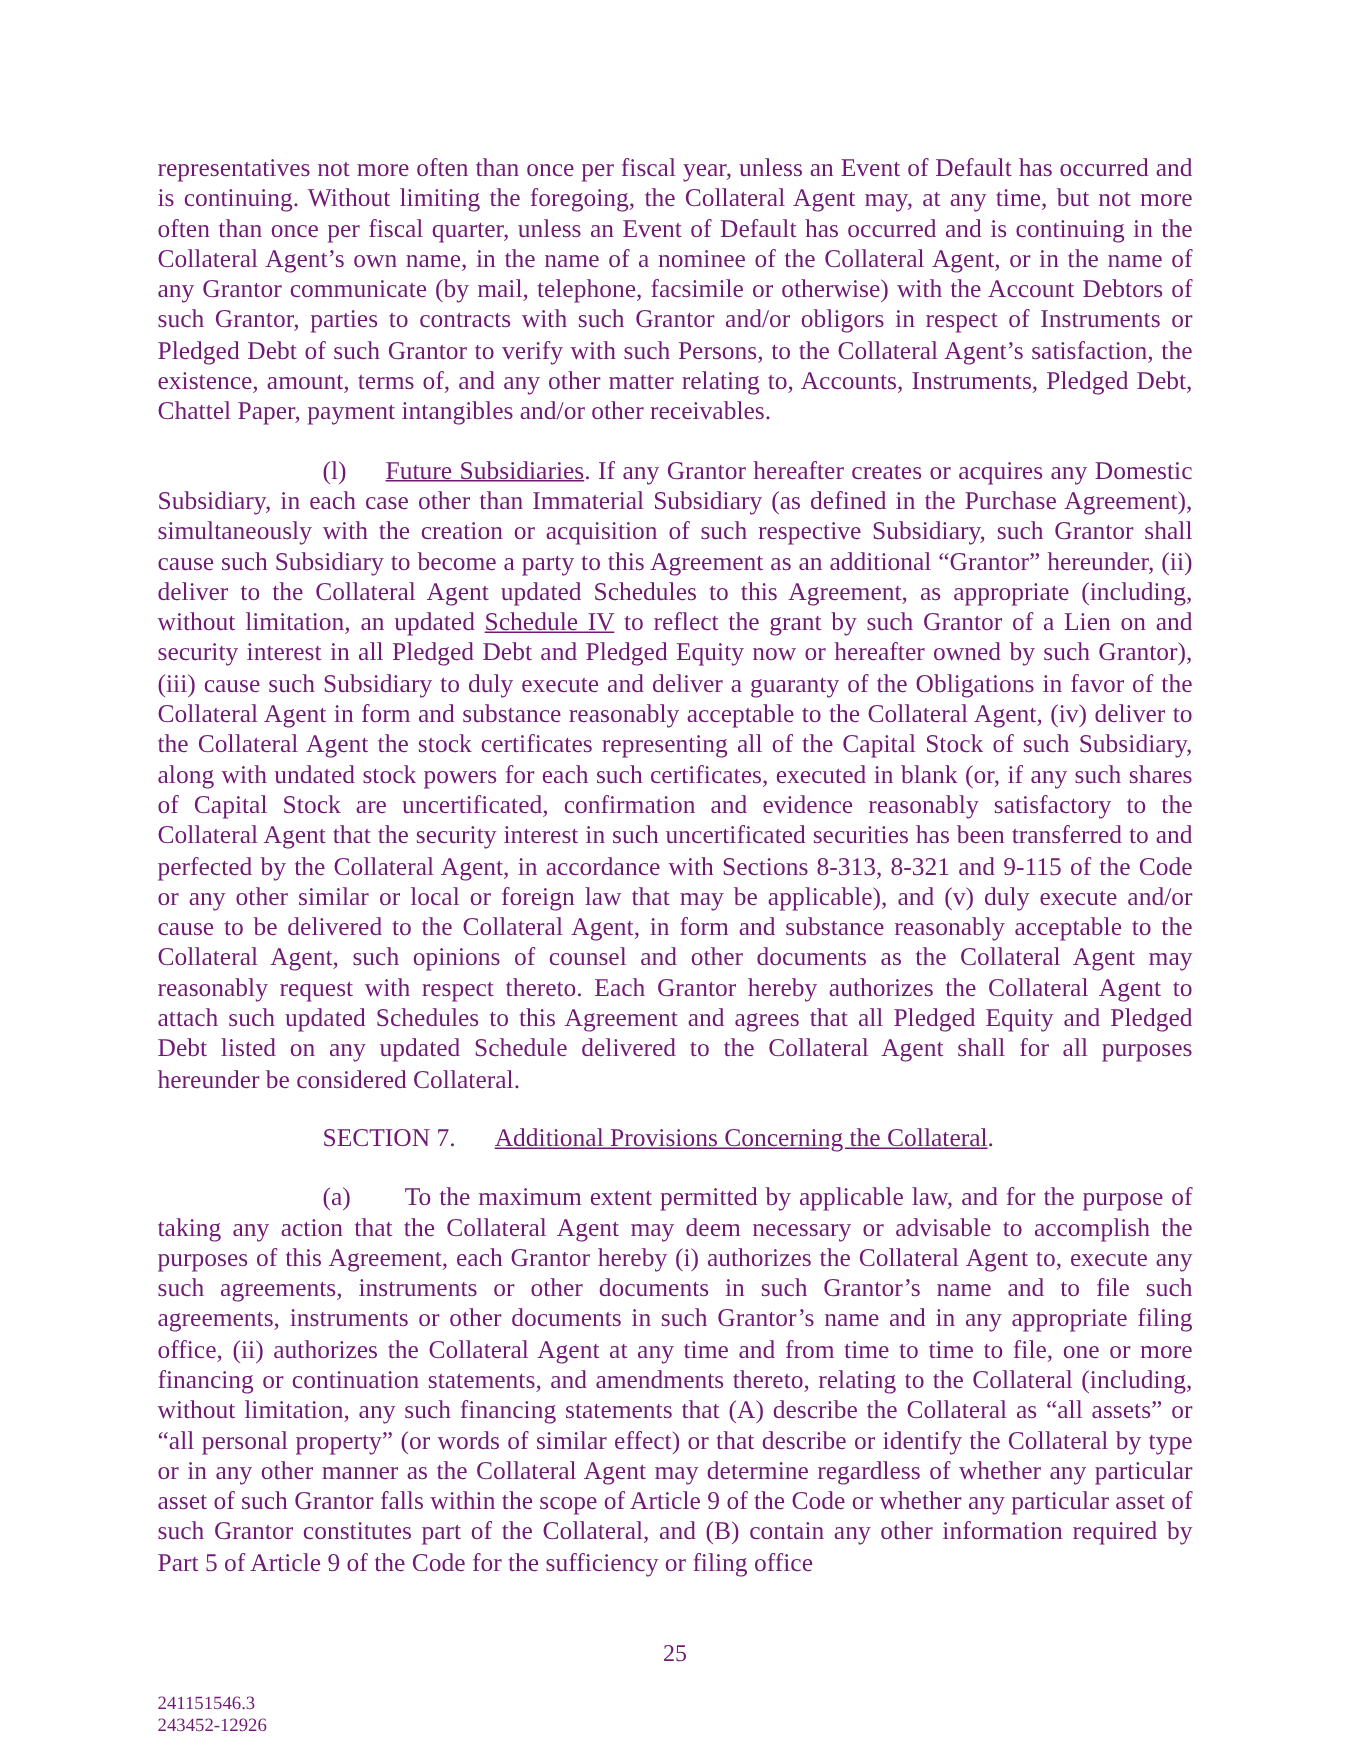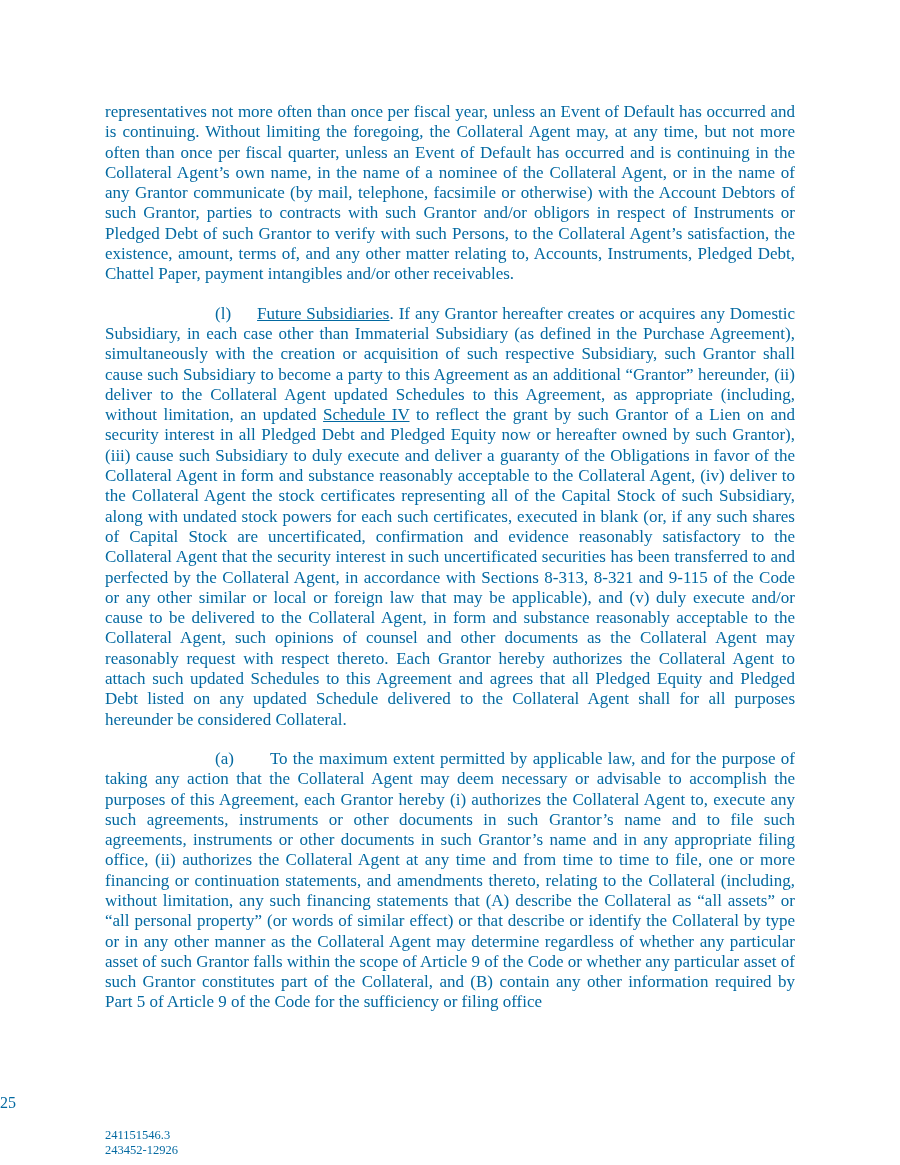--- a/index.html
+++ b/index.html
@@ -5,21 +5,21 @@
   html, body {
     margin: 0;
     padding: 0;
     background: #ffffff;
   }
   .page {
     position: relative;
     width: 900px;
     height: 1165px;
     background: #ffffff;
-    color: #0369a1;
+    color: #701a75;
     font-family: "Liberation Serif", "DejaVu Serif", serif;
     overflow: hidden;
   }
   .content {
     position: absolute;
     left: 105px;
     top: 102px;
     width: 690px;
     font-size: 17px;
     line-height: 20.3px;
@@ -48,35 +48,36 @@
     font-size: 12.5px;
     line-height: 15px;
     text-align: left;
     margin-top: 34px;
   }
   .footer-page {
     position: absolute;
     left: 0;
     top: 1094px;
     width: 900px;
-    text-align: left;
+    text-align: center;
     font-size: 16px;
     line-height: 18px;
   }
 </style>
 </head>
 <body>
 
 <div class="page">
   <div class="content">
 
     <p class="para">representatives not more often than once per fiscal year, unless an Event of Default has occurred and is continuing.  Without limiting the foregoing, the Collateral Agent may, at any time, but not more often than once per fiscal quarter, unless an Event of Default has occurred and is continuing in the Collateral Agent’s own name, in the name of a nominee of the Collateral Agent, or in the name of any Grantor communicate (by mail, telephone, facsimile or otherwise) with the Account Debtors of such Grantor, parties to contracts with such Grantor and/or obligors in respect of Instruments or Pledged Debt of such Grantor to verify with such Persons, to the Collateral Agent’s satisfaction, the existence, amount, terms of, and any other matter relating to, Accounts, Instruments, Pledged Debt, Chattel Paper, payment intangibles and/or other receivables.</p>
 
     <p class="para indent"><span class="plabel">(l)</span><span class="tab"></span><span class="u">Future Subsidiaries</span><span>.  If any Grantor hereafter creates or acquires any Domestic Subsidiary, in each case other than Immaterial Subsidiary (as defined in the Purchase Agreement), simultaneously with the creation or acquisition of such respective Subsidiary, such Grantor shall cause such Subsidiary to become a party to this Agreement as an additional “Grantor” hereunder, (ii) deliver to the Collateral Agent updated Schedules to this Agreement, as appropriate (including, without limitation, an updated </span><span class="u">Schedule IV</span><span> to reflect the grant by such Grantor of a Lien on and security interest in all Pledged Debt and Pledged Equity now or hereafter owned by such Grantor), (iii) cause such Subsidiary to duly execute and deliver a guaranty of the Obligations in favor of the Collateral Agent in form and substance reasonably acceptable to the Collateral Agent, (iv) deliver to the Collateral Agent the stock certificates representing all of the Capital Stock of such Subsidiary, along with undated stock powers for each such certificates, executed in blank (or, if any such shares of Capital Stock are uncertificated, confirmation and evidence reasonably satisfactory to the Collateral Agent that the security interest in such uncertificated securities has been transferred to and perfected by the Collateral Agent, in accordance with Sections 8-313, 8-321 and 9-115 of the Code or any other similar or local or foreign law that may be applicable), and (v) duly execute and/or cause to be delivered to the Collateral Agent, in form and substance reasonably acceptable to the Collateral Agent, such opinions of counsel and other documents as the Collateral Agent may reasonably request with respect thereto.  Each Grantor hereby authorizes the Collateral Agent to attach such updated Schedules to this Agreement and agrees that all Pledged Equity and Pledged Debt listed on any updated Schedule delivered to the Collateral Agent shall for all purposes hereunder be considered Collateral.</span></p>
 
+    <p class="para indent"><span>SECTION 7.</span><span class="tab"></span><span class="u">Additional Provisions Concerning the Collateral</span><span>.</span></p>
 
     <p class="para indent"><span class="plabel">(a)</span><span class="tab tab-wide"></span><span>To the maximum extent permitted by applicable law, and for the purpose of taking any action that the Collateral Agent may deem necessary or advisable to accomplish the purposes of this Agreement, each Grantor hereby (i) authorizes the Collateral Agent to, execute any such agreements, instruments or other documents in such Grantor’s name and to file such agreements, instruments or other documents in such Grantor’s name and in any appropriate filing office, (ii) authorizes the Collateral Agent at any time and from time to time to file, one or more financing or continuation statements, and amendments thereto, relating to the Collateral (including, without limitation, any such financing statements that (A) describe the Collateral as “all assets” or “all personal property” (or words of similar effect) or that describe or identify the Collateral by type or in any other manner as the Collateral Agent may determine regardless of whether any particular asset of such Grantor falls within the scope of Article 9 of the Code or whether any particular asset of such Grantor constitutes part of the Collateral, and (B) contain any other information required by Part 5 of Article 9 of the Code for the sufficiency or filing office</span></p>
 
   </div>
 
   <div class="footer-doc">
     <div>241151546.3</div>
     <div>243452-12926</div>
   </div>
 

